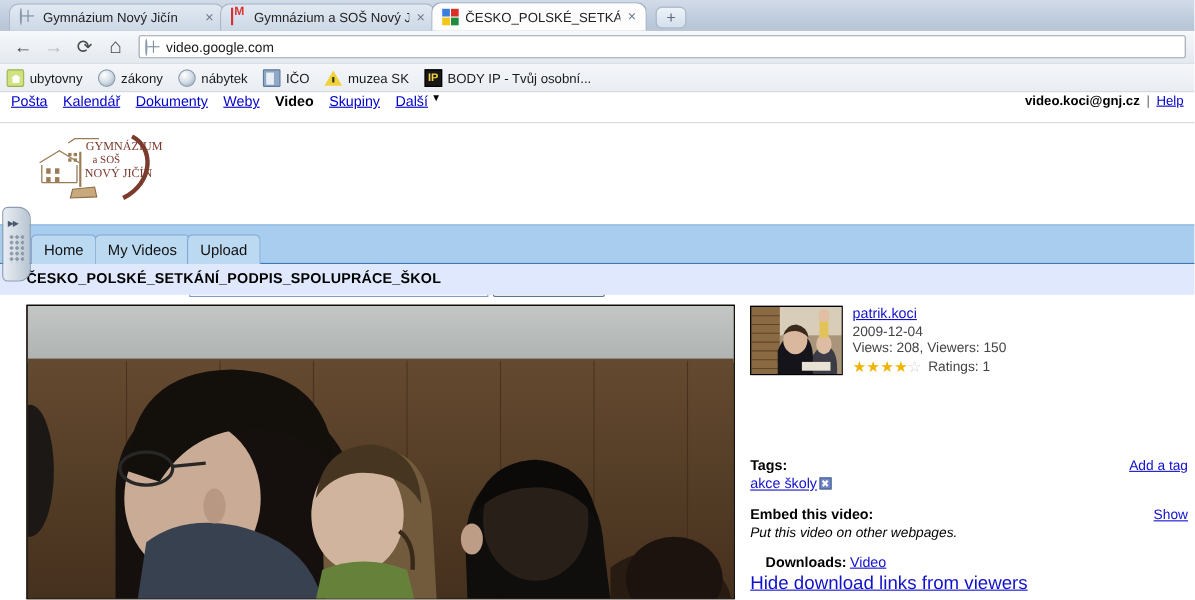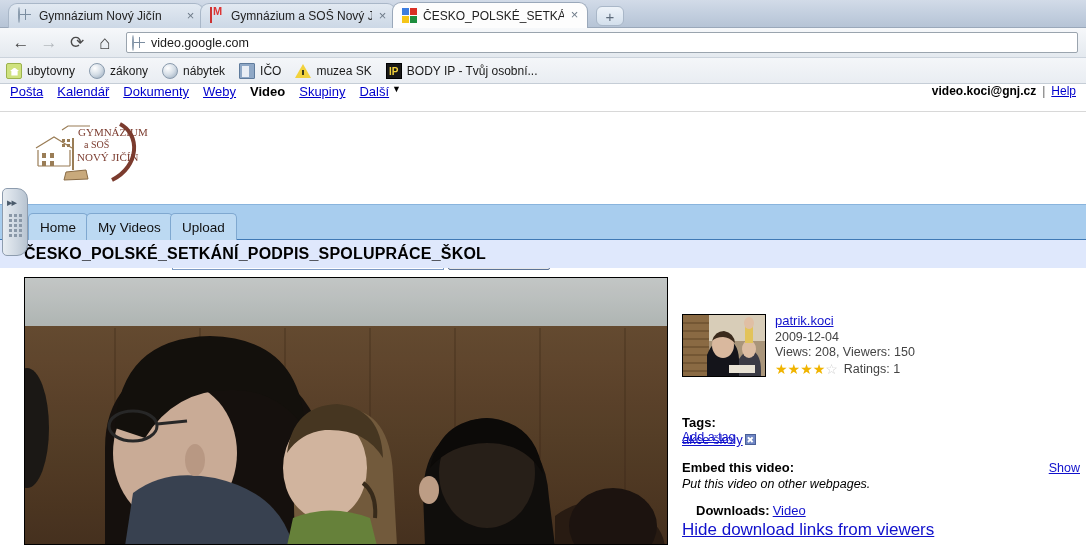--- a/index.html
+++ b/index.html
@@ -159,21 +159,21 @@
     border-top-left-radius:5px; border-top-right-radius:5px;
     display:flex; align-items:center; padding: 0 11px;
     font-size:13.5px; color:#111;
     font-family:"Liberation Sans",sans-serif;
   }
   .titleband {
     position:absolute; left:0; top:240px; width:1086px; height:28px;
     background:#dfe8fc;
   }
   .vidtitle {
-    position:absolute; left:24px; top:245px; font-size:16px; font-weight:bold;
+    position:absolute; left:24px; top:245px; font-size:13px; font-weight:bold;
     color:#000; letter-spacing:0.2px; white-space:nowrap;
   }
 
   
   .sidehandle {
     position:absolute; left:2px; top:188px; width:26px; height:68px;
     background: linear-gradient(90deg,#e8edf2 0%,#cfd8e2 55%,#b8c4d1 100%);
     border:1px solid #8d9cae; border-radius: 5px 11px 11px 5px;
   }
   .sidehandle .chev { position:absolute; left:4px; top:7px; color:#4a5a6b; font-size:11px; letter-spacing:-1px; }
@@ -182,38 +182,38 @@
     background-size: 5px 5px; }
 
   
   .videoframe {
     position:absolute; left:24px; top:277px; width:644px; height:268px;
     border:1px solid #000; background:#4b3a28; overflow:hidden;
   }
   .videoframe svg { display:block; }
 
   .meta { position:absolute; left:682px; top:277px; width:396px; }
-  .metatop { display:flex; align-items:center;margin-top:36px; }
+  .metatop { display:flex; align-items:center; }
   .thumb { width:84px; height:63px; border:1px solid #000; background:#000; overflow:hidden; flex:0 0 84px; }
   .thumb svg { display:block; }
   .metainfo { margin-left:9px; font-size:12.5px; color:#444; line-height:15.5px; }
   .metainfo .uploader { color:#1111cc; text-decoration:underline; font-size:13px; }
   .stars { display:flex; align-items:center; margin-top:1px; }
   .star { font-size:14px; line-height:14px; margin-right:0px; }
   .star.on { color:#f0b400; }
   .star.off { color:#cfcfcf; }
   .stars .rtxt { margin-left:6px; color:#444; font-size:12.5px; }
 
   .desc {
     position:absolute; left:682px; top:352px; width:398px;
     font-size:13px; color:#000; line-height:18.5px;
   }
   .tagsrow {
     position:absolute; left:682px; top:415px; width:398px;
-    display:flex; justify-content:space-between; align-items:baseline;flex-direction:column;
+    display:flex; justify-content:space-between; align-items:baseline;
   }
   .tagsrow .lbl { font-weight:bold; font-size:13px; color:#000; }
   .tagsrow .addtag { font-size:12.5px; color:#1111cc; text-decoration:underline; }
   .taglist { position:absolute; left:682px; top:432px; display:flex; align-items:center; }
   .taglist .tag { font-size:13px; color:#1111cc; text-decoration:underline; }
   .taglist .tagx {
     margin-left:2px; width:11px; height:11px; background:#6f86c4; color:#fff;
     font-size:9px; line-height:11px; text-align:center; border:1px solid #4a5f97;
     font-family:"Liberation Sans",sans-serif;
   }

